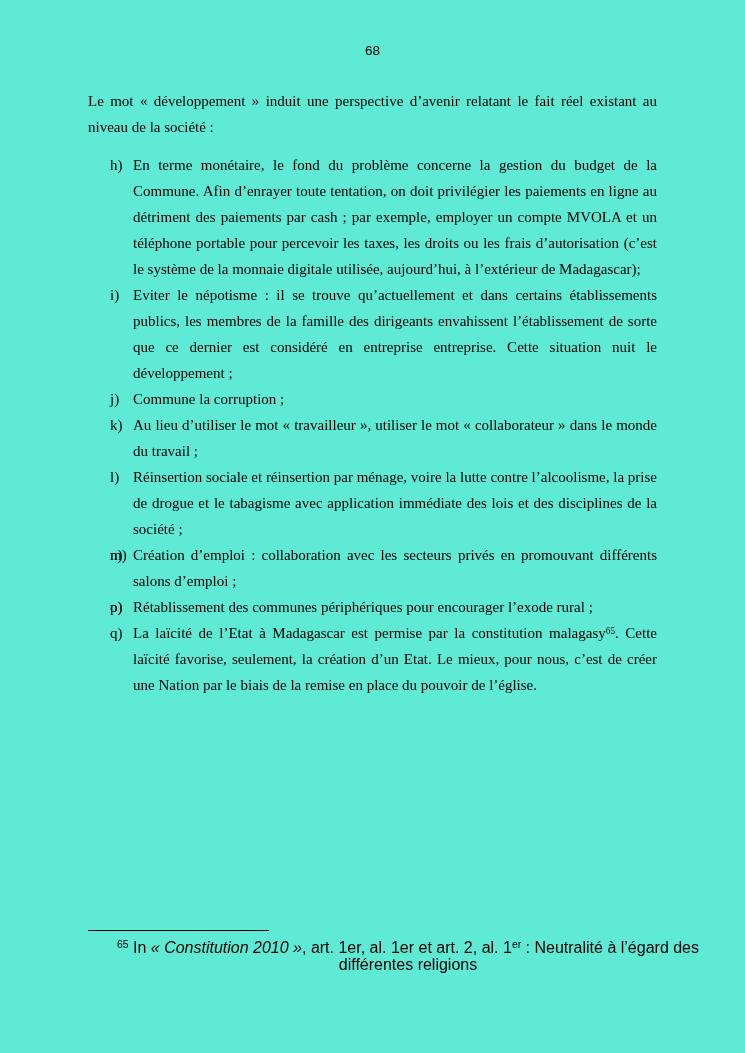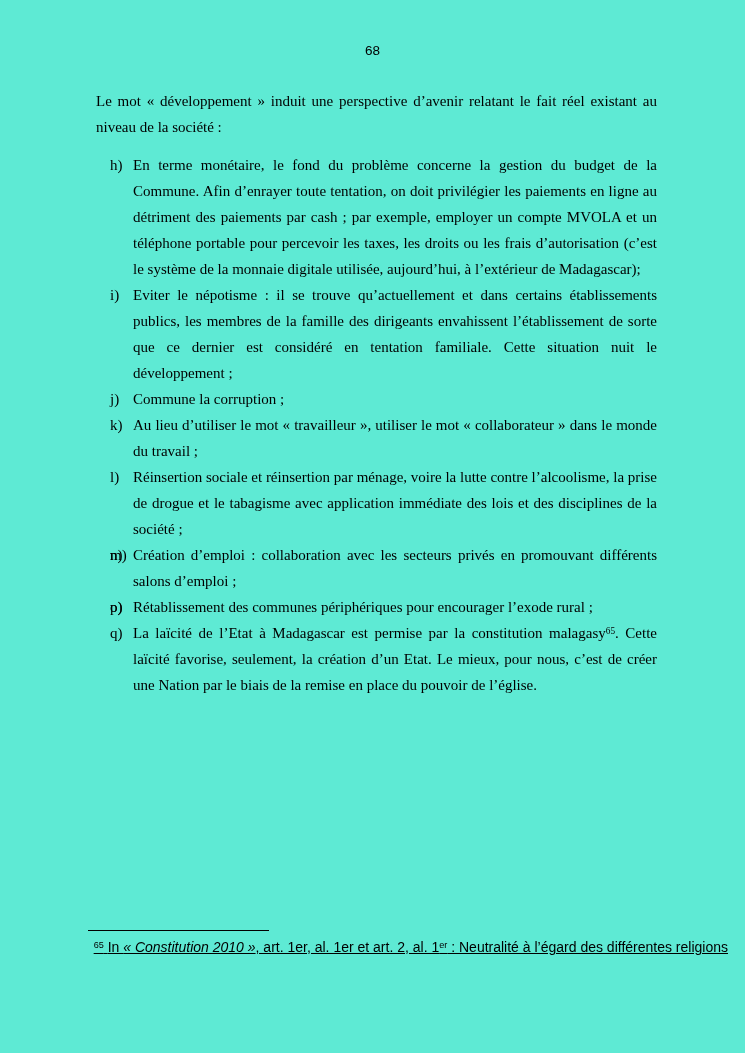--- a/index.html
+++ b/index.html
@@ -25,21 +25,21 @@
   }
   .content {
     position: absolute;
     top: 88px;
     left: 88px;
     width: 569px;
     font-size: 15px;
     line-height: 26px;
     text-align: justify;
   }
-  .intro { margin: 0 0 12px 8px; }
+  .intro { margin: 0 0 12px 0; }
   .alpha-list { list-style: none; }
   .item {
     position: relative;
     padding-left: 45px;
   }
   .item .marker {
     position: absolute;
     left: 22px;
     top: 0;
     text-align: left;
@@ -50,24 +50,23 @@
     position: relative;
     top: -0.45em;
     vertical-align: baseline;
   }
   .footnote-area {
     position: absolute;
     top: 930px;
     left: 88px;
     width: 640px;
     font-family: "Liberation Sans", sans-serif;
-    font-size: 14px;
+    font-size: 16px;
     line-height: 17px;
-    text-align: right;
-    text-decoration: underline;
+    text-align: center;
   }
   .footnote-rule {
     width: 181px;
     height: 0;
     border-top: 1px solid #000000;
     margin-bottom: 8px;
   }
   .footnote sup {
     font-size: 0.65em;
     line-height: 0;
@@ -90,21 +89,21 @@
 
     <div class="alpha-list">
 
       <div class="item">
         <span class="marker">h)</span>
         <span>En terme monétaire, le fond du problème concerne la gestion du budget de la Commune. Afin d’enrayer toute tentation, on doit privilégier les paiements en ligne au détriment des paiements par cash ; par exemple, employer un compte MVOLA et un téléphone portable pour percevoir les taxes, les droits ou les frais d’autorisation (c’est le système de la monnaie digitale utilisée, aujourd’hui, à l’extérieur de Madagascar);</span>
       </div>
 
       <div class="item">
         <span class="marker">i)</span>
-        <span>Eviter le népotisme : il se trouve qu’actuellement et dans certains établissements publics, les membres de la famille des dirigeants envahissent l’établissement de sorte que ce dernier est considéré en tentation familiale. Cette situation nuit le développement ;</span>
+        <span>Eviter le népotisme : il se trouve qu’actuellement et dans certains établissements publics, les membres de la famille des dirigeants envahissent l’établissement de sorte que ce dernier est considéré en entreprise entreprise. Cette situation nuit le développement ;</span>
       </div>
 
       <div class="item">
         <span class="marker">j)</span>
         <span>Commune la corruption ;</span>
       </div>
 
       <div class="item">
         <span class="marker">k)</span>
         <span>Au lieu d’utiliser le mot « travailleur », utiliser le mot « collaborateur » dans le monde du travail ;</span>

